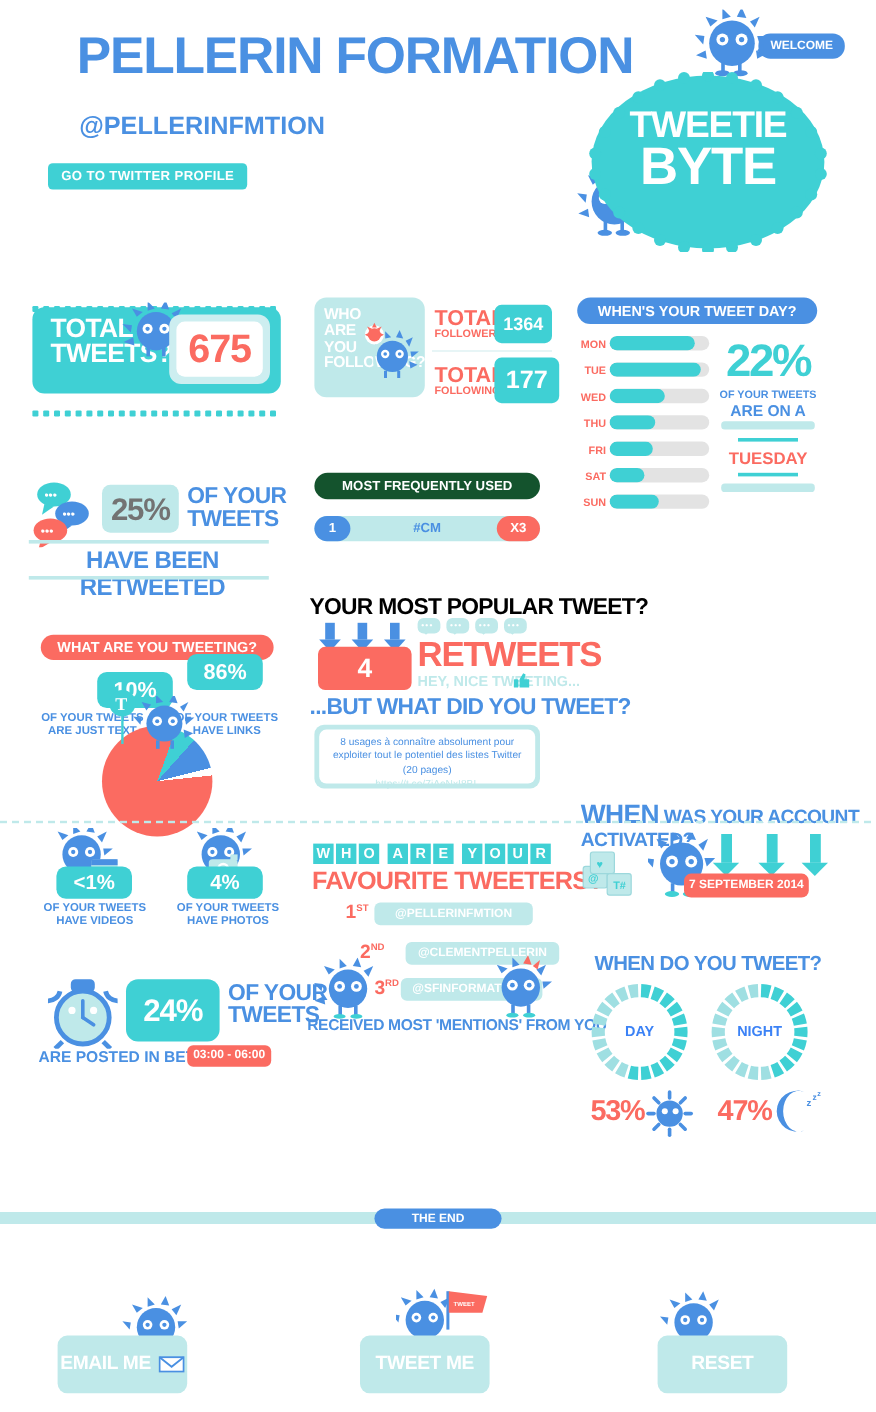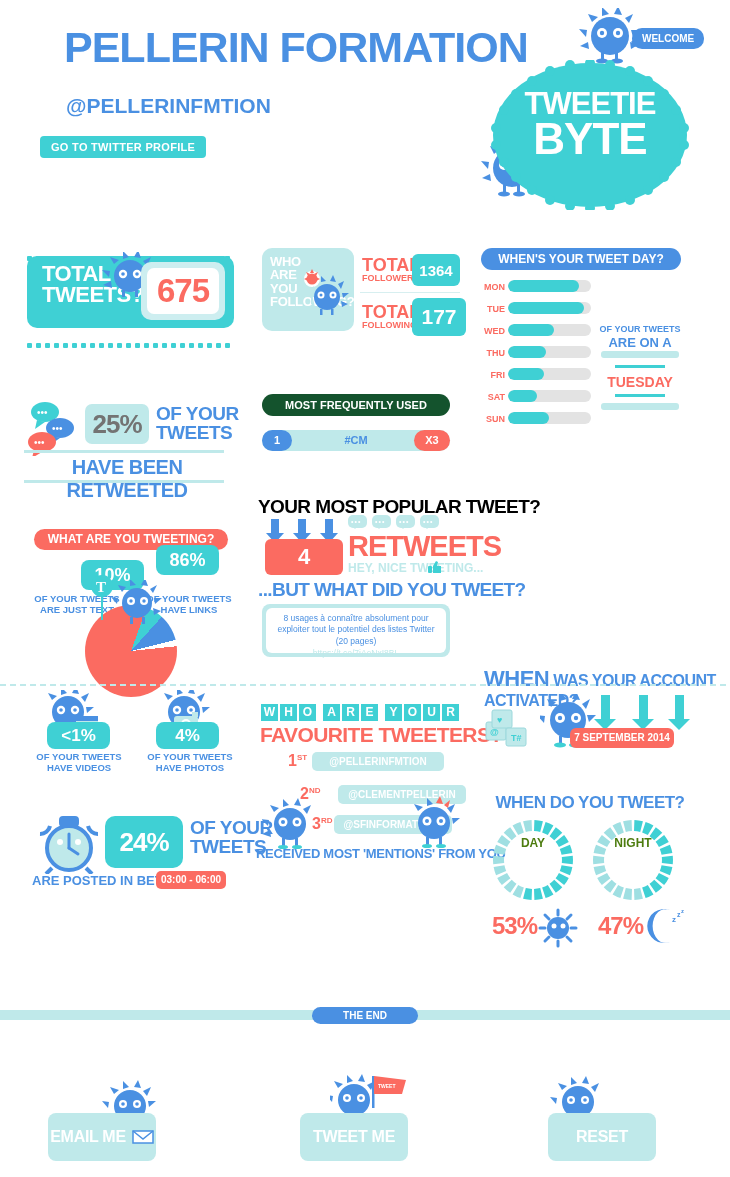--- a/index.html
+++ b/index.html
@@ -190,22 +190,22 @@
   #aa-date { position:absolute; left:570px; top:728px; width:104px; height:20px; background:#fb6b61;
              border-radius:6px; color:#fff; font-weight:bold; font-size:10px;
              line-height:20px; text-align:center; }
 
   
   #wd-head { position:absolute; left:490px; top:793px; width:200px; text-align:center;
              color:#4a90e2; font-weight:bold; font-size:17px; letter-spacing:-0.5px; }
   .donut { position:absolute; width:86px; height:86px; }
   .donut .hole { position:absolute; left:23px; top:23px; width:40px; height:40px;
                  background:#fff; border-radius:50%; }
-  .donut .lab { position:absolute; left:0; top:19px; width:86px; text-align:center;
-                color:#4d7c0f; font-weight:bold; font-size:12px; }
+  .donut .lab { position:absolute; left:0; top:35px; width:86px; text-align:center;
+                color:#3b82f6; font-weight:bold; font-size:12px; }
   .donut-pct { position:absolute; color:#fb6b61; font-weight:bold; font-size:24px; letter-spacing:-1px;}
 
   
   #end-rule { position:absolute; left:0; top:1010px; width:730px; height:10px; background:#bfe9ea; }
   #end-pill { position:absolute; left:312px; top:1007px; width:106px; height:17px; background:#4a90e2;
               border-radius:999px; color:#fff; font-weight:bold; font-size:10px;
               line-height:17px; text-align:center; }
   .foot-btn { position:absolute; height:48px; background:#bfe9ea; border-radius:8px;
               color:#fff; font-weight:bold; font-size:16px; display:flex;
               align-items:center; justify-content:center; letter-spacing:-0.3px; cursor:pointer; }
@@ -440,20 +440,21 @@
           <div class="day-fill" style="width: 35%;"></div>
         </div>
       </div>
       <div class="day-row" style="top: 164px;">
         <div class="day-name">SUN</div>
         <div class="day-track">
           <div class="day-fill" style="width: 49%;"></div>
         </div>
       </div>
     </div>
+  <div id="td-pct">22%</div>
   <div id="td-sub1">OF YOUR TWEETS</div>
   <div id="td-sub2">ARE ON A</div>
   <div id="td-bar1"></div>
   <div id="td-bar2"></div>
   <div id="td-day">TUESDAY</div>
   <div id="td-bar3"></div>
   <div id="td-bar4"></div>
 </div>
 
 <svg width="62" height="56" style="position:absolute;left:25px;top:400px;">

